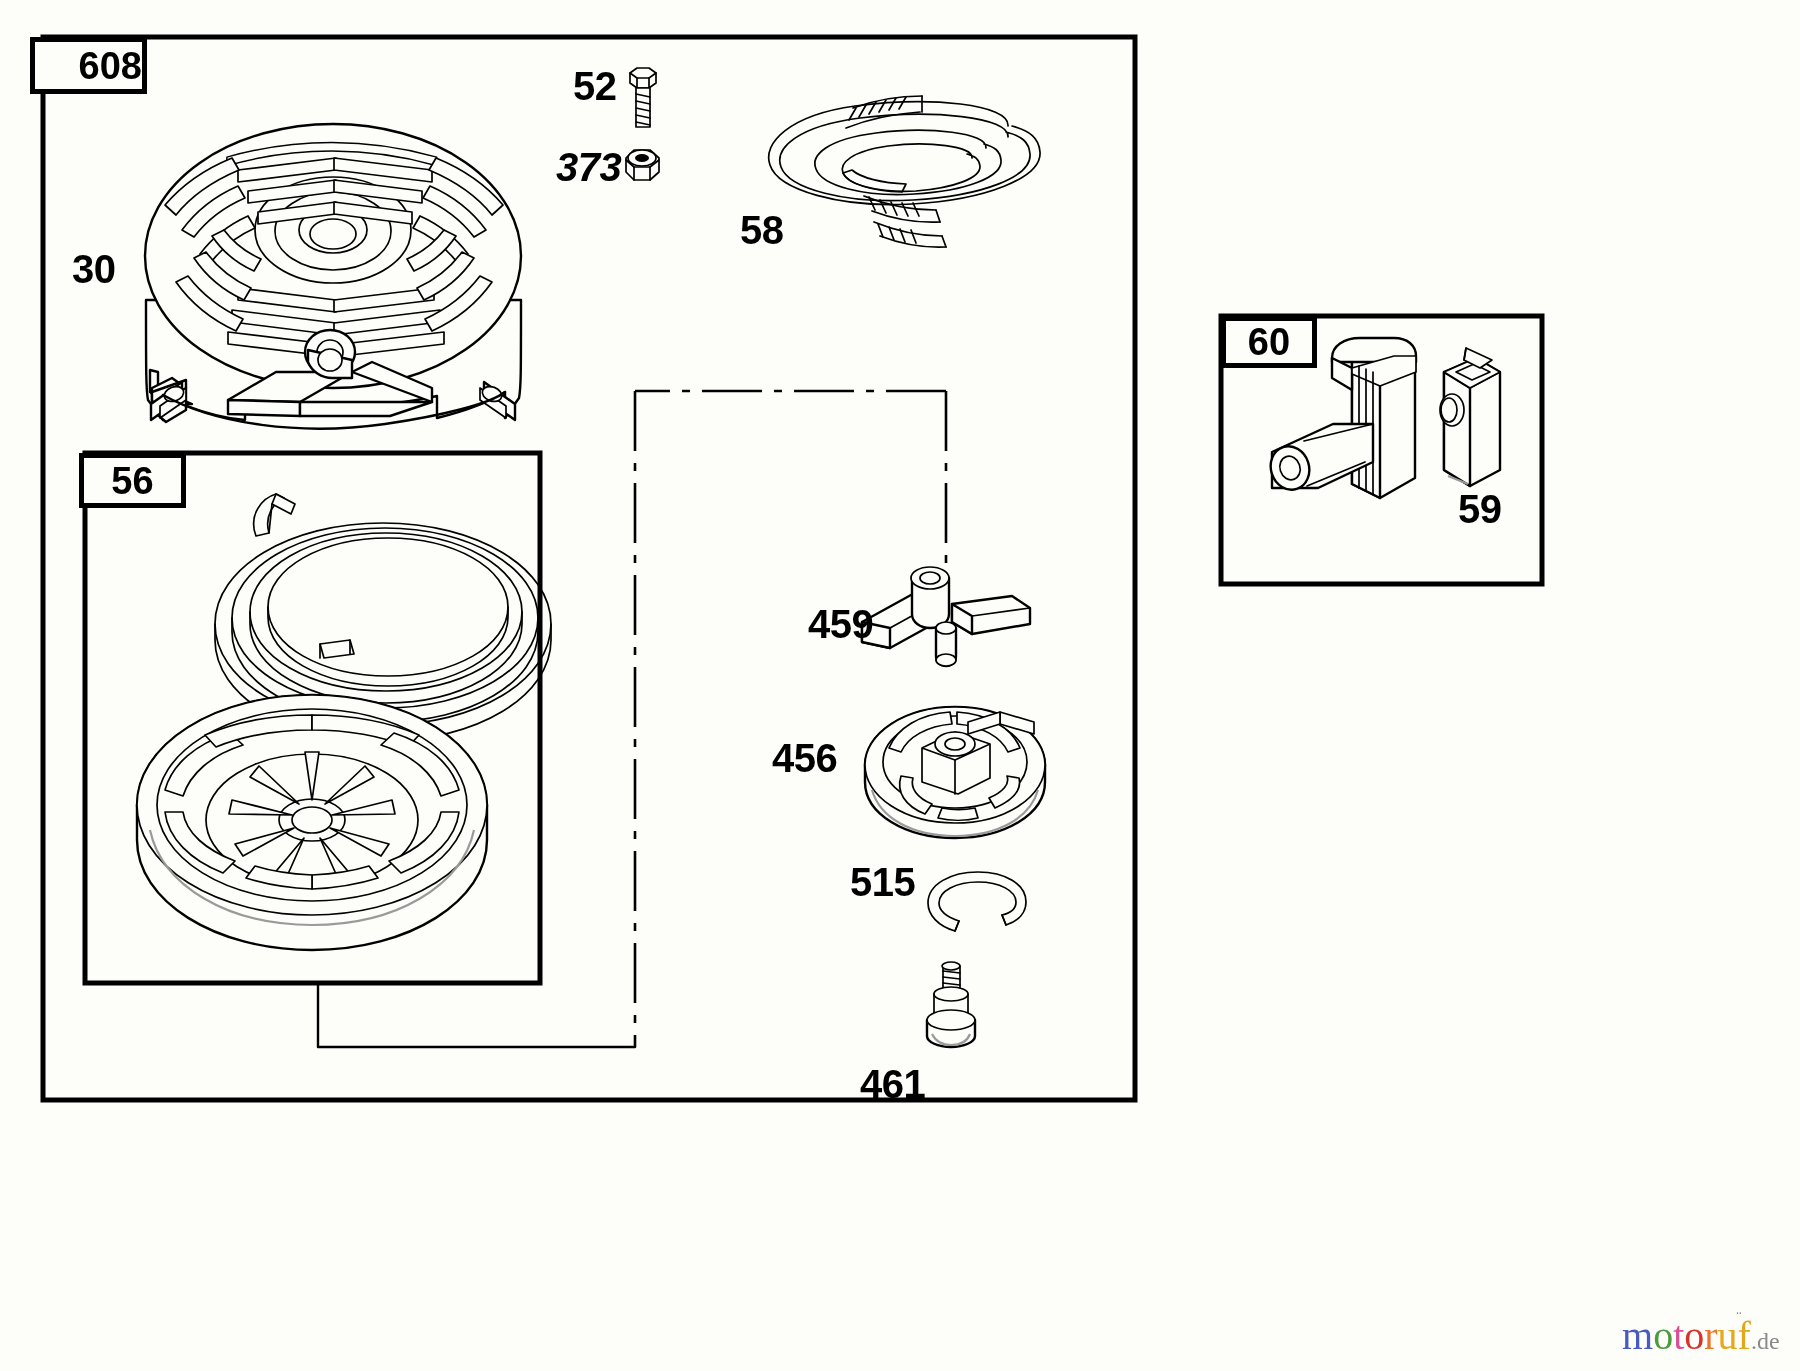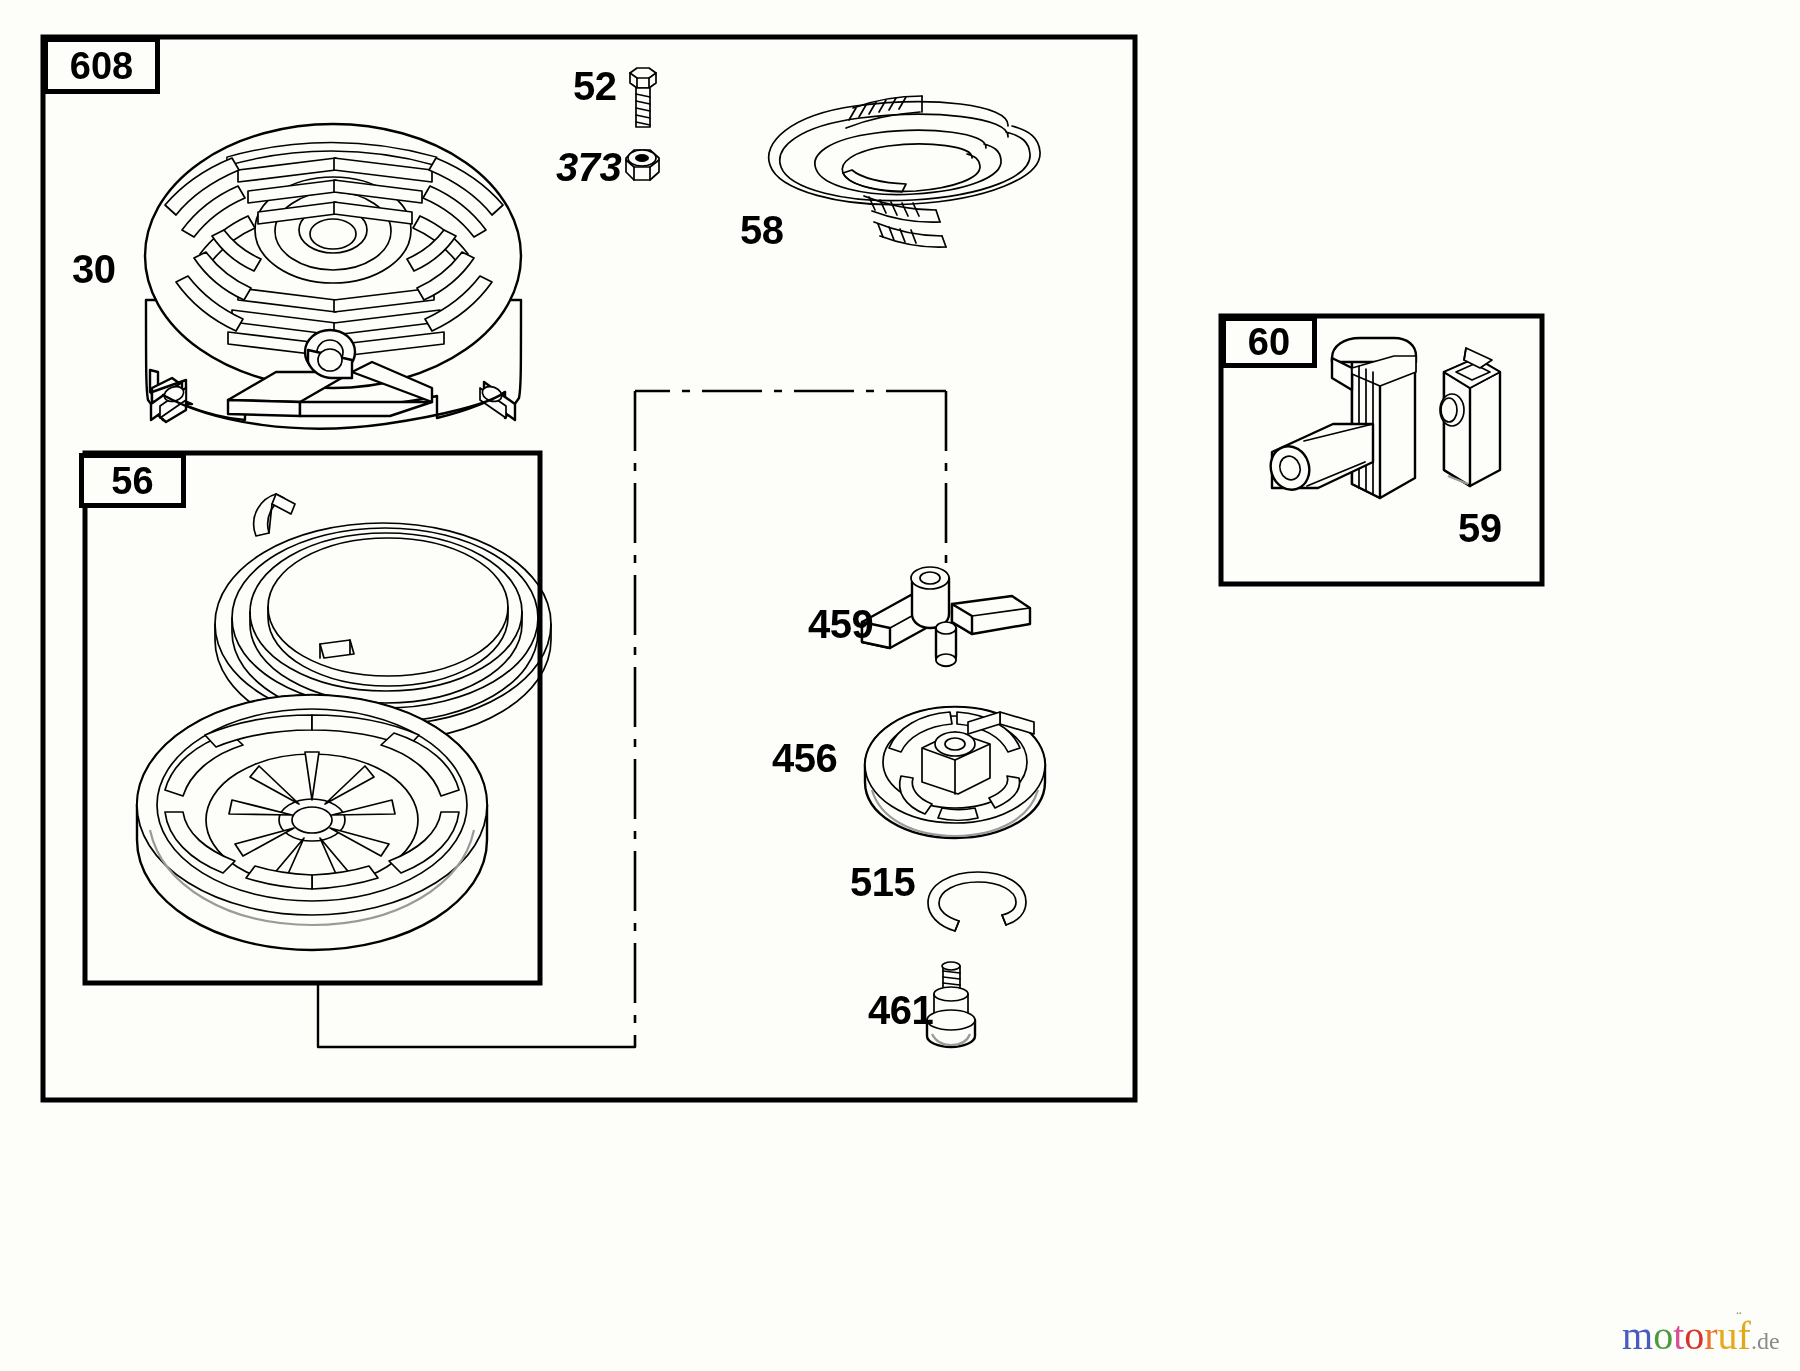--- a/index.html
+++ b/index.html
@@ -447,21 +447,21 @@
       <path class="fillwT" d="M1466,348 L1492,360 L1480,368 L1464,360 Z"></path>
       <path class="lnT" d="M1466,348 L1464,360"></path>
 
       <ellipse class="fillwT" cx="1452" cy="410" rx="12" ry="16"></ellipse>
       <ellipse class="fillwT" cx="1449" cy="410" rx="8" ry="12"></ellipse>
       <path class="shade" d="M1448,476 L1468,484"></path>
     </g>
 
   </svg>
 
-  <div class="frame-tag" style="left:43px; top:37px; width:117px; height:57px;">
+  <div class="frame-tag" style="left:30px; top:37px; width:117px; height:57px;justify-content:flex-end;">
     <span>608</span>
   </div>
 
   <div class="frame-tag" style="left:79px; top:453px; width:107px; height:55px;text-align:right;">
     <span>56</span>
   </div>
 
   <div class="frame-tag" style="left:1221px; top:316px; width:96px; height:52px;">
     <span>60</span>
   </div>
@@ -487,25 +487,25 @@
   </div>
 
   <div class="callout" style="left:772px; top:738px;">
     <span>456</span>
   </div>
 
   <div class="callout" style="left:850px; top:862px;">
     <span>515</span>
   </div>
 
-  <div class="callout" style="left:860px; top:990px;margin-left:8px;">
+  <div class="callout" style="left:860px; top:1064px;">
     <span>461</span>
   </div>
 
-  <div class="callout" style="left:1458px; top:508px;text-align:right;">
+  <div class="callout" style="left:1458px; top:489px;text-align:right;">
     <span>59</span>
   </div>
 
 
   <div id="watermark">
     <span class="dot-accent">¨</span><span style="color:#4a5bbf">m</span><span style="color:#4c9a3f">o</span><span style="color:#d94f96">t</span><span style="color:#d8322c">o</span><span style="color:#e8762c">r</span><span style="color:#e8a81e">u</span><span style="color:#e0a81c">f</span><span class="suffix">.de</span>
   </div>
 
 </div>
 

